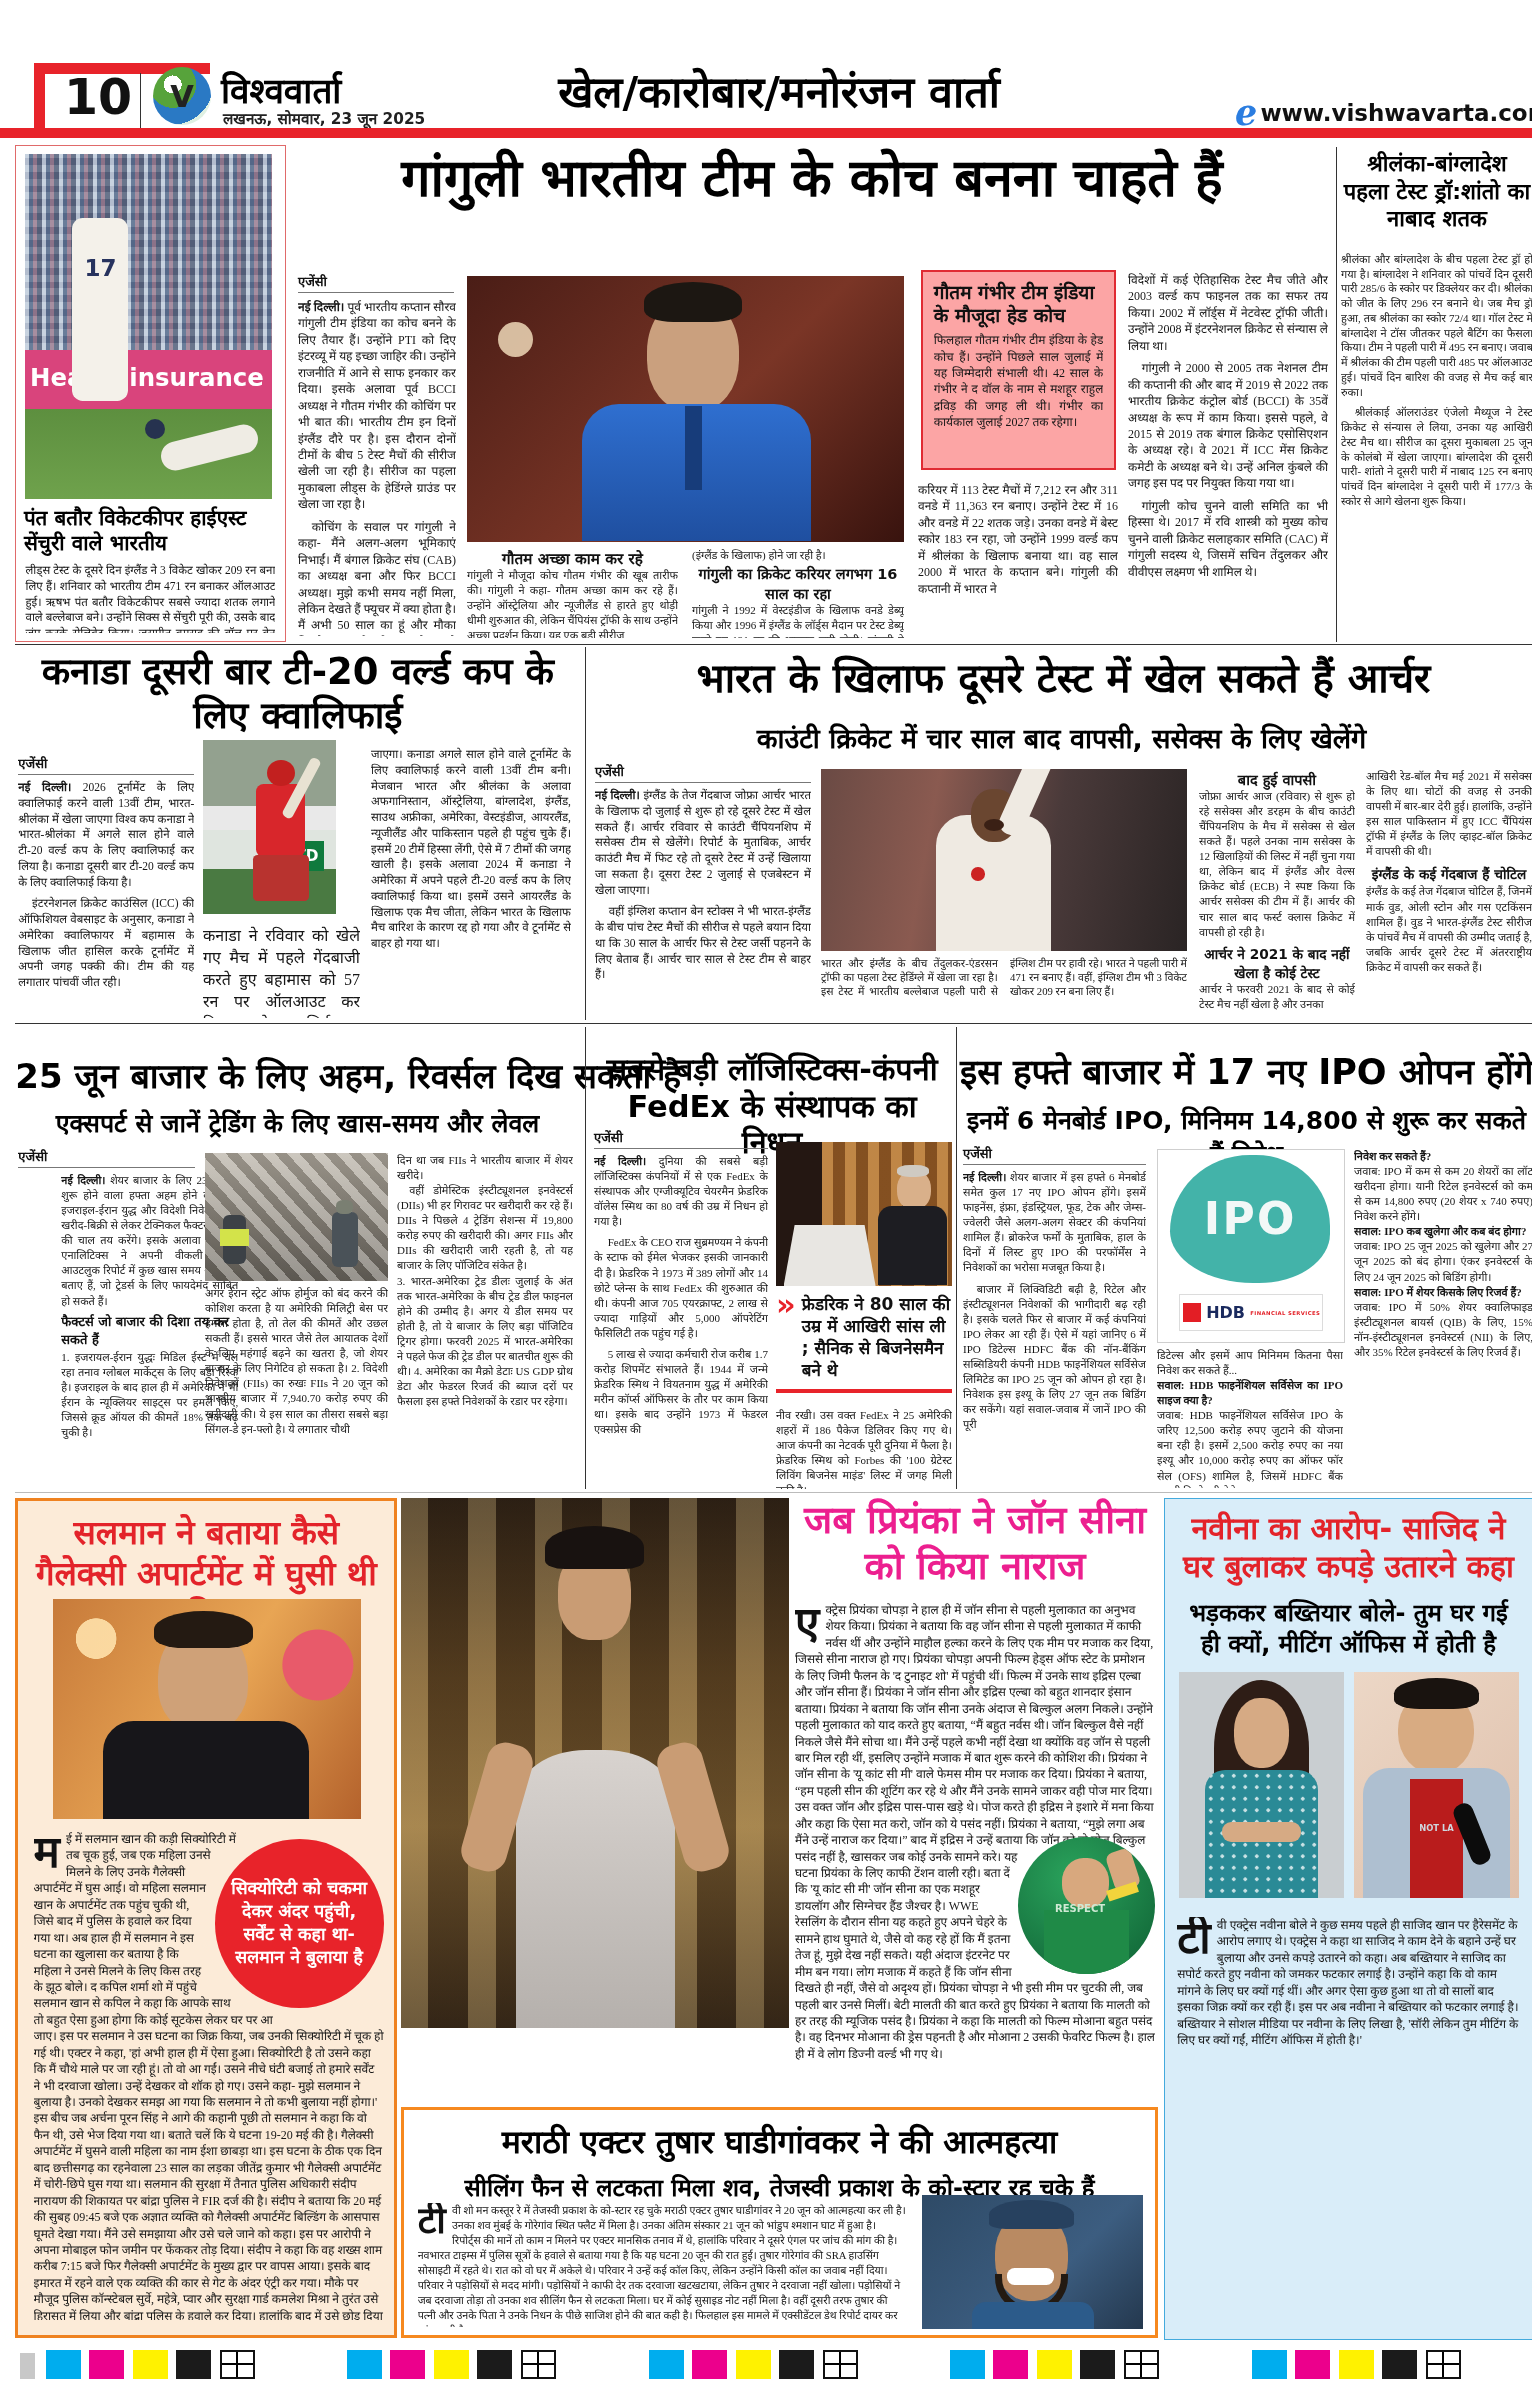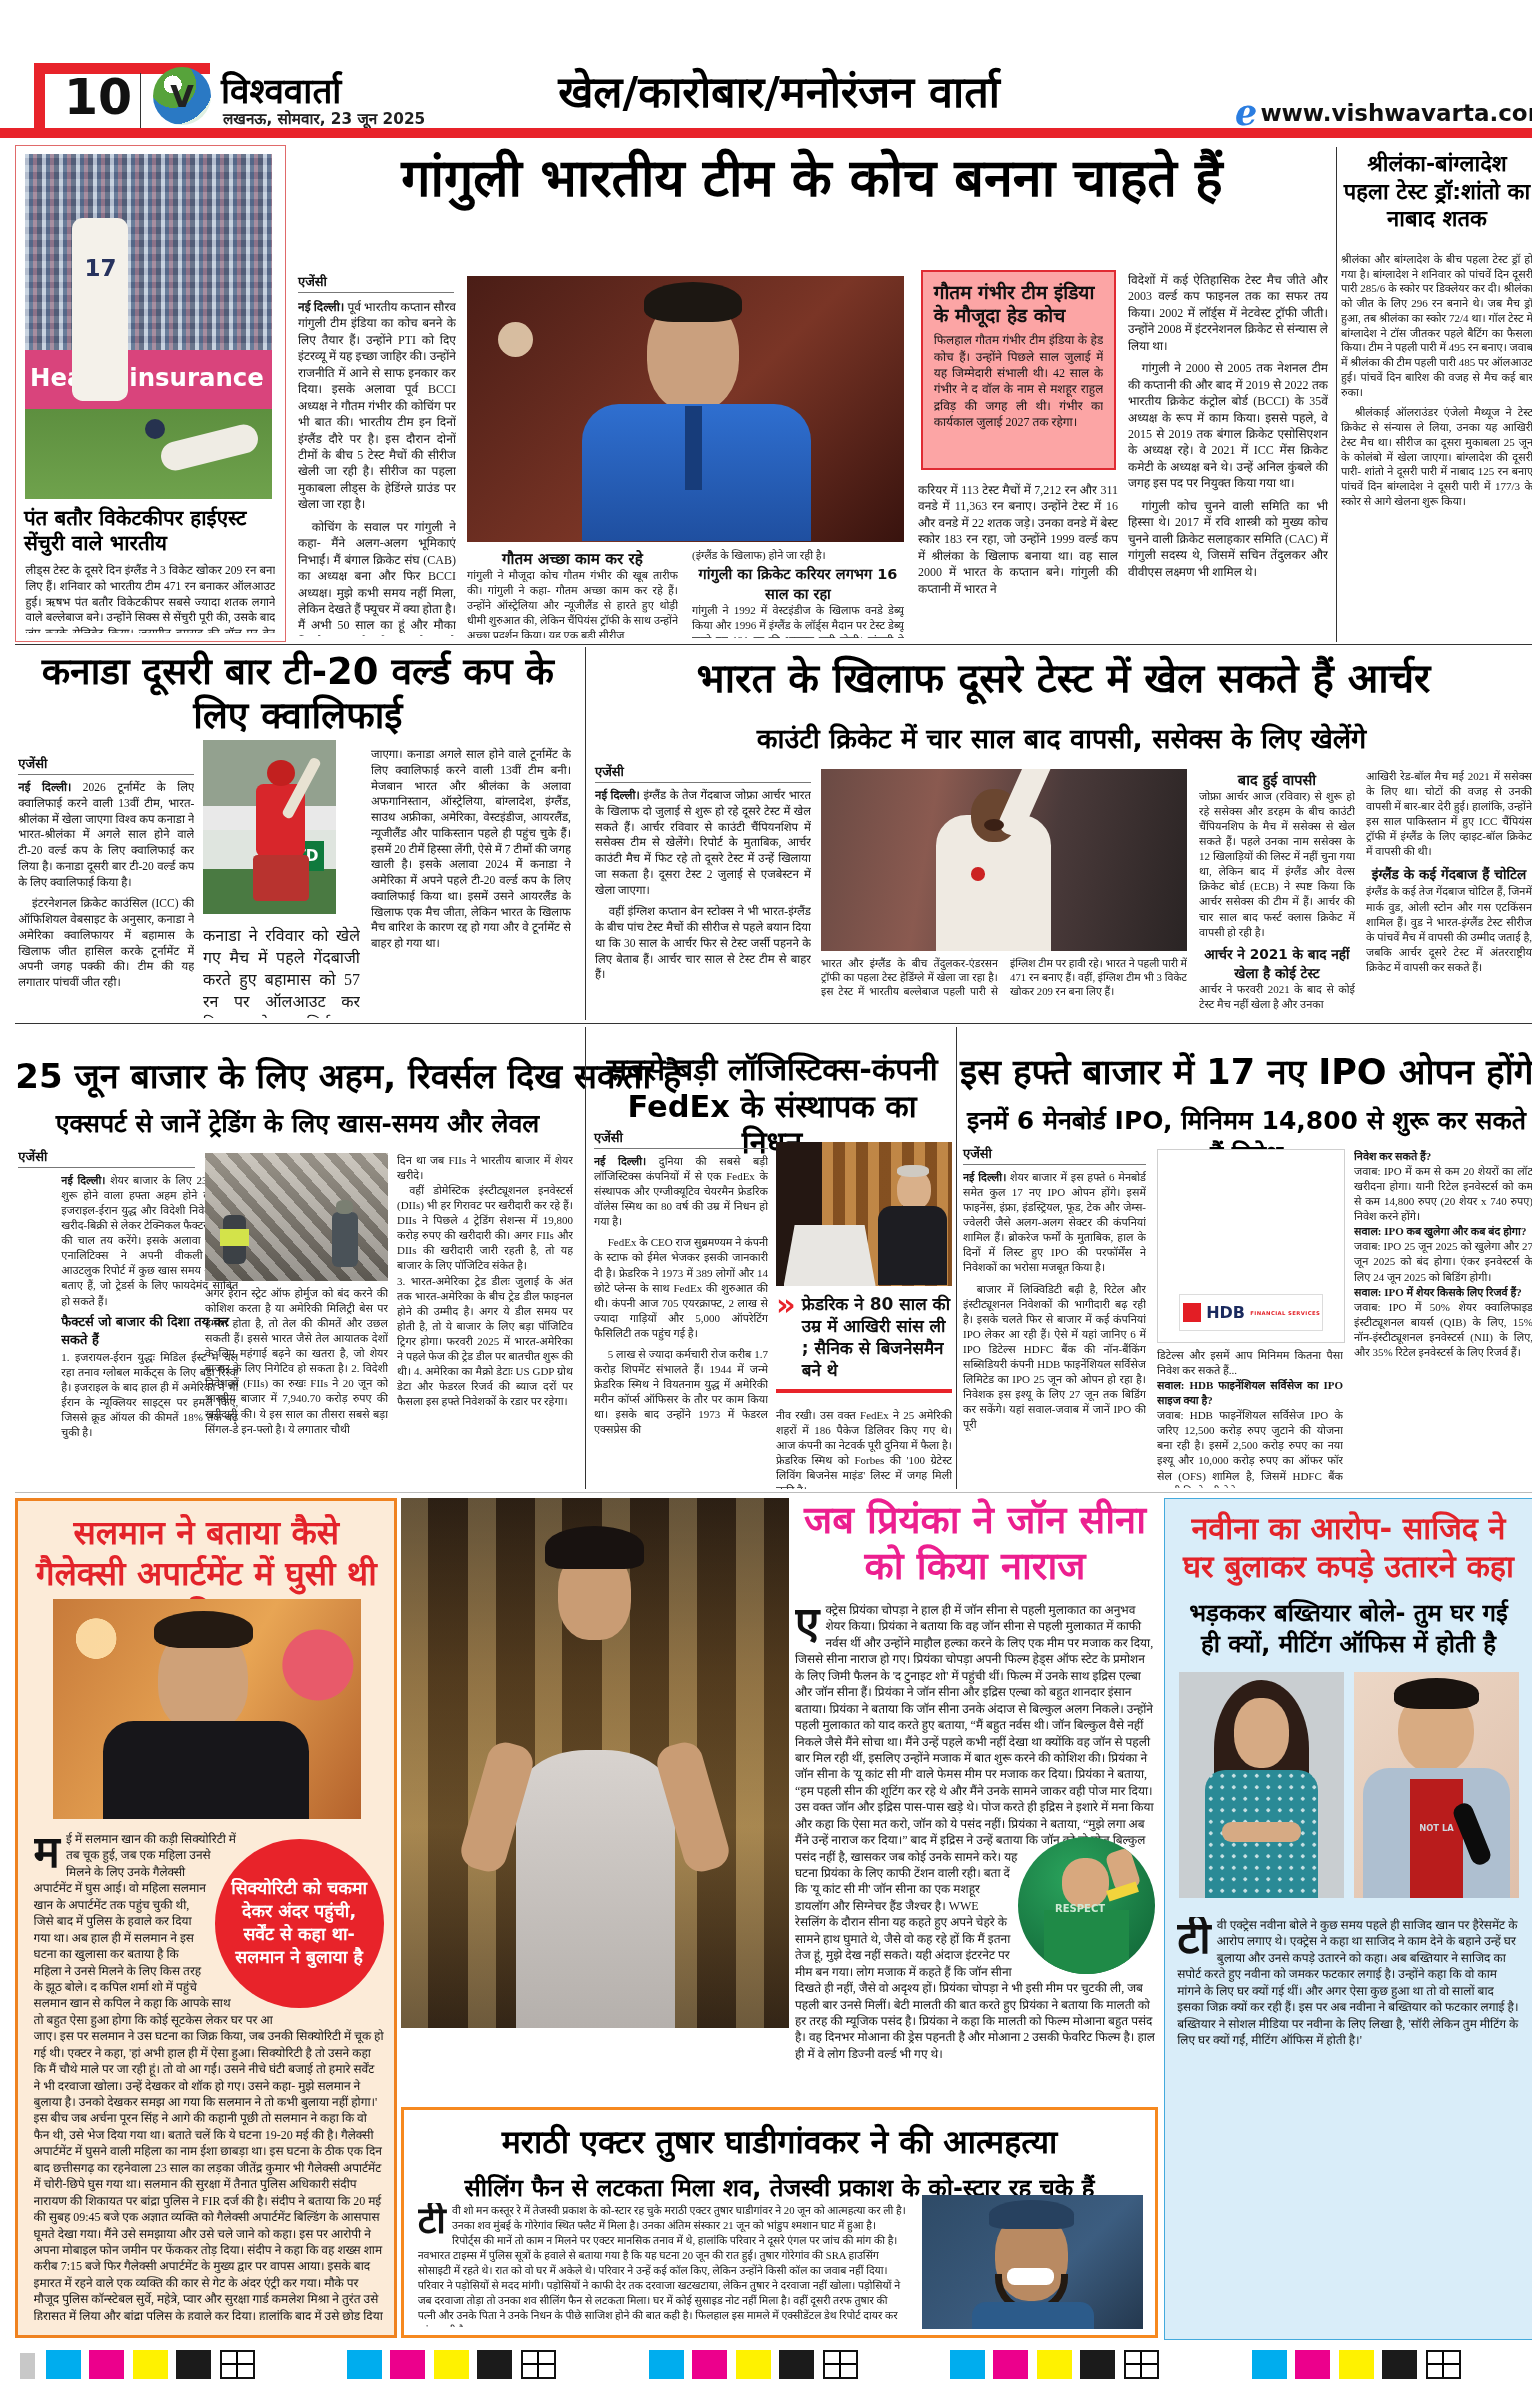--- a/index.html
+++ b/index.html
@@ -226,20 +226,22 @@
 
   <div class="vline" style="left:956px;top:1027px;height:462px;"></div>
   <div class="t hl" style="left:960px;top:1047px;width:573px;font-size:35px;white-space:nowrap;">इस हफ्ते बाजार में 17 नए IPO ओपन होंगे</div>
   <div class="t hl" style="left:960px;top:1102px;width:573px;font-size:25px;">इनमें 6 मेनबोर्ड IPO, मिनिमम  14,800 से शुरू कर सकते हैं निवेश</div>
   <div class="t by" style="left:963px;top:1144px;width:183px;">एजेंसी</div>
   <div class="t j" style="left:963px;top:1170px;width:183px;height:319px;font-size:11px;">
     <p class="np"><b class="lead">नई दिल्ली।</b> <span>शेयर बाजार में इस हफ्ते 6 मेनबोर्ड समेत कुल 17 नए IPO ओपन होंगे। इसमें फाइनेंस, इंफ्रा, इंडस्ट्रियल, फूड, टेक और जेम्स-ज्वेलरी जैसे अलग-अलग सेक्टर की कंपनियां शामिल हैं। ब्रोकरेज फर्मों के मुताबिक, हाल के दिनों में लिस्ट हुए IPO की परफॉर्मेंस ने निवेशकों का भरोसा मजबूत किया है।</span></p>
     <p>बाजार में लिक्विडिटी बढ़ी है, रिटेल और इंस्टीट्यूशनल निवेशकों की भागीदारी बढ़ रही है। इसके चलते फिर से बाजार में कई कंपनियां IPO लेकर आ रही हैं। ऐसे में यहां जानिए 6 में IPO डिटेल्स HDFC बैंक की नॉन-बैंकिंग सब्सिडियरी कंपनी HDB फाइनेंशियल सर्विसेज लिमिटेड का IPO 25 जून को ओपन हो रहा है। निवेशक इस इश्यू के लिए 27 जून तक बिडिंग कर सकेंगे। यहां सवाल-जवाब में जानें IPO की पूरी</p>
   </div>
   <div class="ph" style="left:1157px;top:1149px;width:186px;height:192px;background:#fff;border:0.8px solid #cfcfcf;">
+    <div class="abs" style="left:12.2px;top:4.6px;width:160px;height:128px;background:#43b3a9;border-radius:52% 48% 46% 54%/62% 58% 40% 42%;
+        color:#f2f8f7;font:bold 44px 'DejaVu Sans',sans-serif;letter-spacing:2.3px;display:flex;align-items:center;justify-content:center;">IPO</div>
     <div class="abs" style="left:21.4px;top:144px;width:142px;height:35px;border:0.8px solid #dcdcdc;background:#fff;display:flex;align-items:center;justify-content:center;gap:5.3px;">
       <span style="width:18.3px;height:18.3px;background:#e31e25;display:inline-block;position:relative;"></span>
       <span style="font:bold 16px 'DejaVu Sans',sans-serif;color:#1a2a5e;">HDB</span>
       <span style="font:bold 5.3px 'DejaVu Sans',sans-serif;color:#e31e25;letter-spacing:0.4px;">FINANCIAL SERVICES</span>
     </div>
   </div>
   <div class="t" style="left:1157px;top:1348px;width:186px;height:140px;overflow:hidden;">
     <div class="j" style="font-size:11px;">डिटेल्स और इसमें आप मिनिमम कितना पैसा निवेश कर सकते हैं...</div>
     <div class="j" style="font-size:11px;font-weight:bold;">सवाल: HDB फाइनेंशियल सर्विसेज का IPO साइज क्या है?</div>
     <div class="j" style="font-size:11px;">जवाब: HDB फाइनेंशियल सर्विसेज IPO के जरिए 12,500 करोड़ रुपए जुटाने की योजना बना रही है। इसमें 2,500 करोड़ रुपए का नया इश्यू और 10,000 करोड़ रुपए का ऑफर फॉर सेल (OFS) शामिल है, जिसमें HDFC बैंक अपनी हिस्सेदारी बेचेगा।</div>

